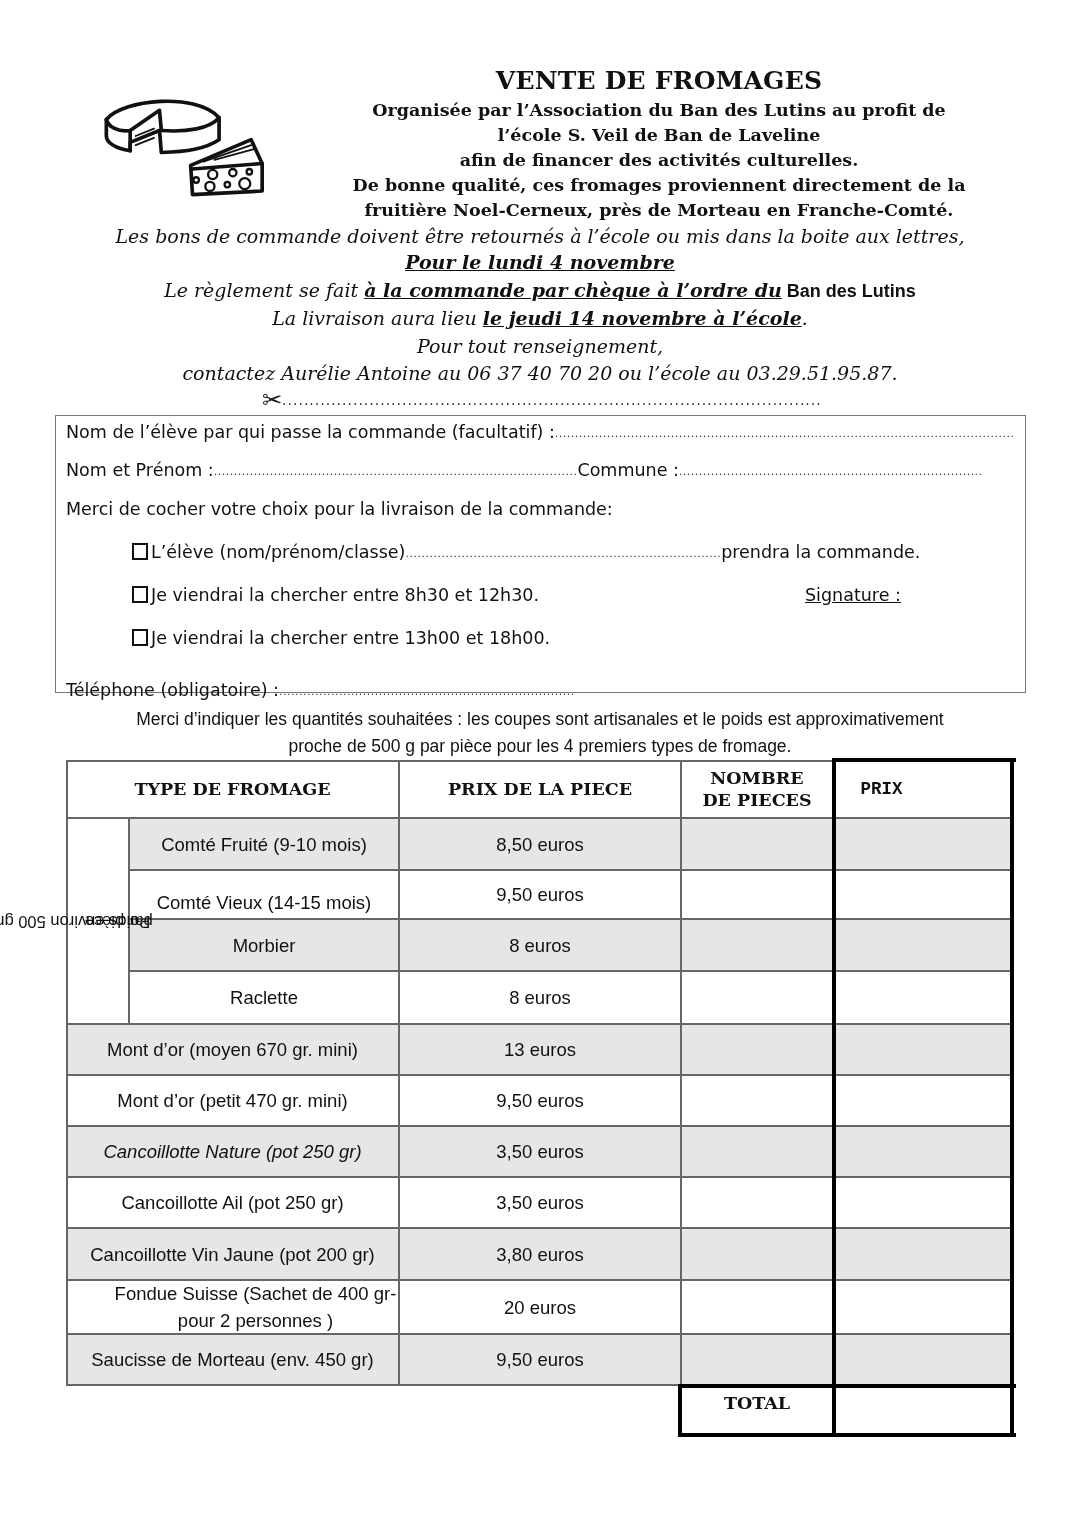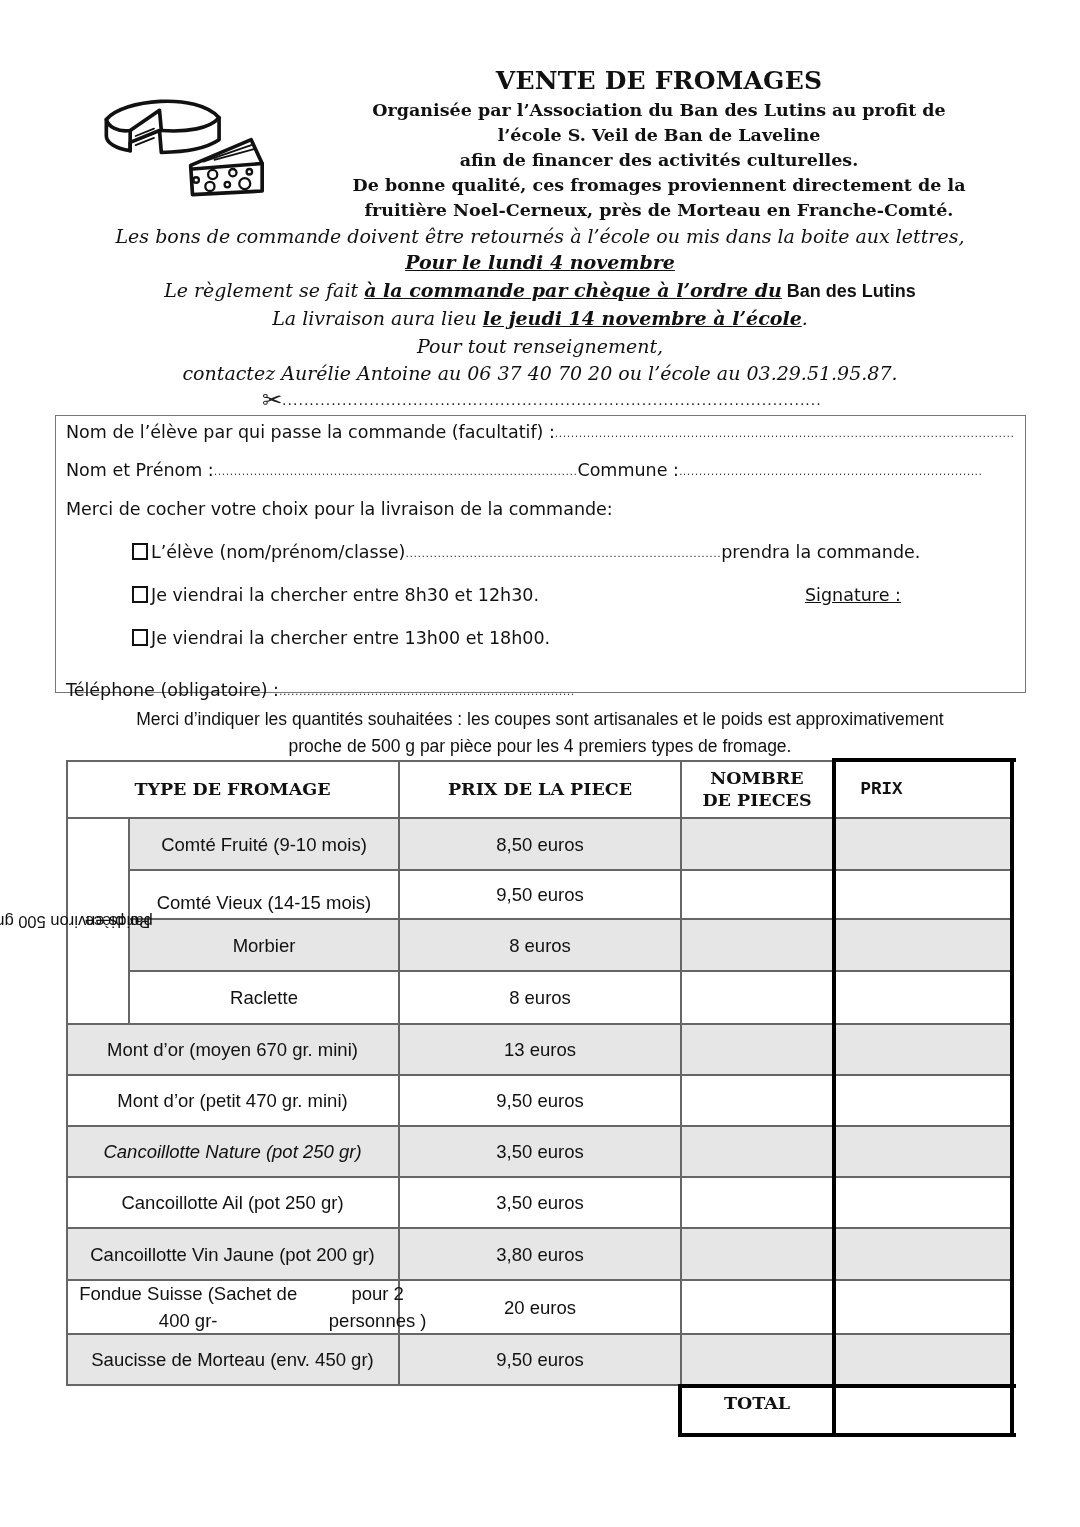--- a/index.html
+++ b/index.html
@@ -201,21 +201,21 @@
   <div class="cell" style="left:0; top:417px; width:333px; height:51px;">Cancoillotte Ail  (pot 250 gr)</div>
   <div class="cell" style="left:333px; top:417px; width:282px; height:51px;">3,50 euros</div>
   <div class="cell input-cell" style="left:615px; top:417px; width:152px; height:51px;"></div>
   <div class="cell input-cell" style="left:770px; top:417px; width:174px; height:51px;"></div>
 
   <div class="cell" style="left:0; top:468px; width:333px; height:52px;">Cancoillotte Vin Jaune  (pot 200 gr)</div>
   <div class="cell" style="left:333px; top:468px; width:282px; height:52px;">3,80 euros</div>
   <div class="cell input-cell" style="left:615px; top:468px; width:152px; height:52px;"></div>
   <div class="cell input-cell" style="left:770px; top:468px; width:174px; height:52px;"></div>
 
-  <div class="cell" style="left:0; top:520px; width:379px; height:54px; ">
+  <div class="cell" style="left:0; top:520px; width:379px; height:54px; flex-direction:column;">
     <span>Fondue Suisse  (Sachet de 400 gr-</span>
     <span>pour 2 personnes )</span>
   </div>
   <div class="cell" style="left:333px; top:520px; width:282px; height:54px;">20 euros</div>
   <div class="cell input-cell" style="left:615px; top:520px; width:152px; height:54px;"></div>
   <div class="cell input-cell" style="left:770px; top:520px; width:174px; height:54px;"></div>
 
   <div class="cell" style="left:0; top:574px; width:333px; height:51px;">Saucisse de Morteau  (env. 450 gr)</div>
   <div class="cell" style="left:333px; top:574px; width:282px; height:51px;">9,50 euros</div>
   <div class="cell input-cell" style="left:615px; top:574px; width:152px; height:51px;"></div>

